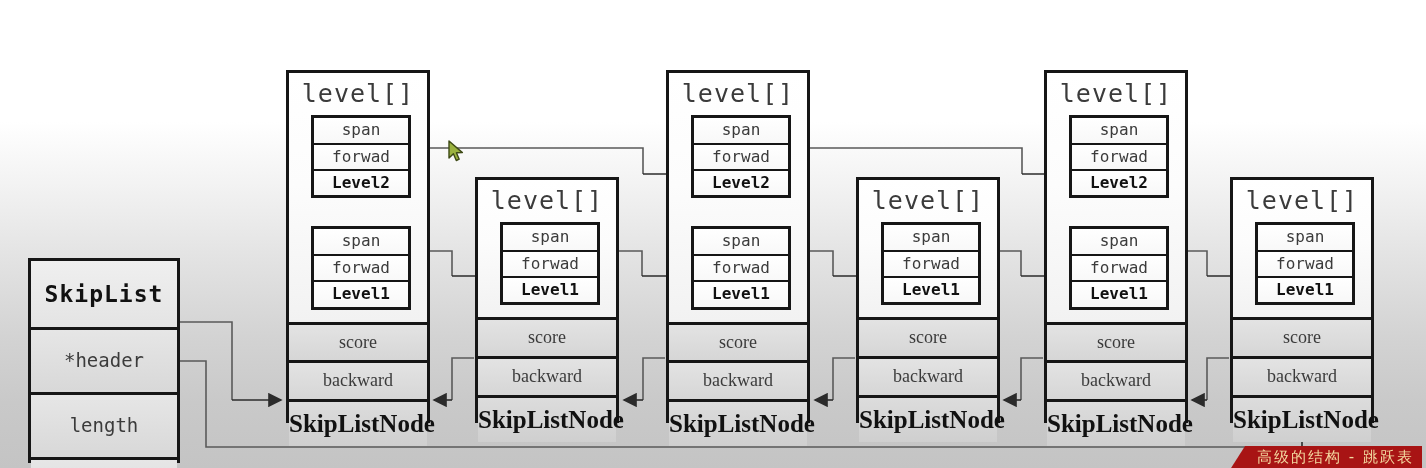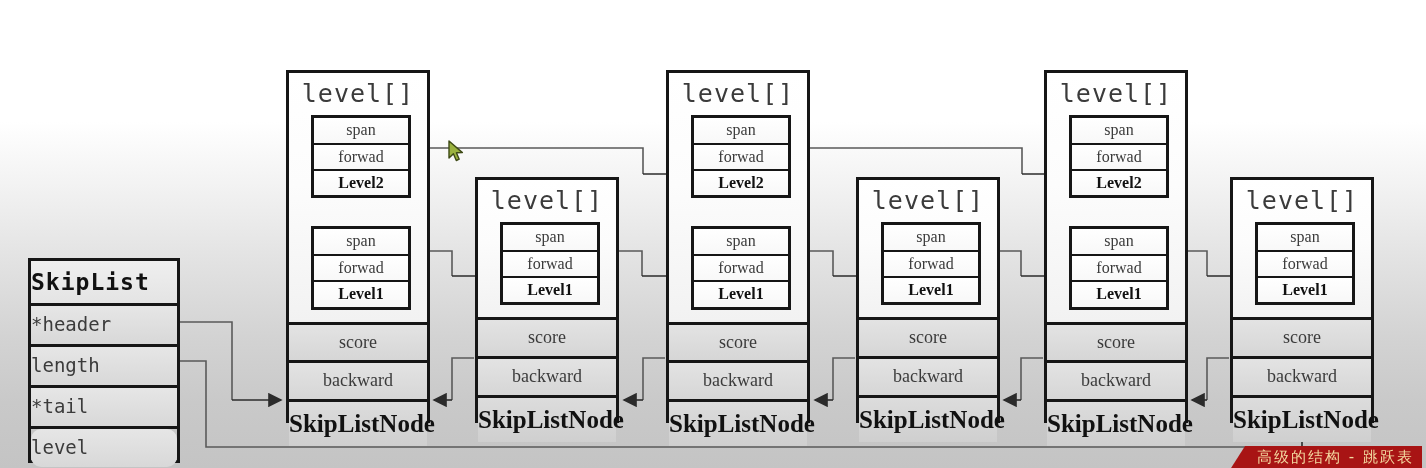--- a/index.html
+++ b/index.html
@@ -30,21 +30,20 @@
     color:#3b3b3b;
     letter-spacing:1px;
     padding:8px 0 4px 0;
     line-height:1.05;
   }
   .lvlgroup{
     border:3px solid #161616;
     margin:4px 16px 0 22px;
     box-sizing:border-box;
     background:#fff;
-    font-family:Liberation Serif, serif;
   }
   .lvlgroup .cell{
     border-bottom:2px solid #161616;
     text-align:center;
     font-size:16px;
     color:#3b3b3b;
     padding:3px 0 3px 0;
     line-height:1.15;
     background:linear-gradient(to bottom,#ffffff,#f8f8f8);
   }
@@ -66,24 +65,24 @@
   }
 
   
   .struct{
     position:absolute;
     border:3px solid #161616;
     box-sizing:border-box;
     z-index:3;
   }
   .struct .srow{
-    text-align:left;
+    text-align:center;
     font-size:19px;
     color:#3b3b3b;
-    padding:8px 0;
+    padding:20px 0;
     border-bottom:3px solid #161616;
     background:linear-gradient(to bottom,#e6e6e6,#d8d8d8);
     line-height:1.15;
   }
   .struct .srow.head{
     font-weight:bold;color:#111;font-size:23px;letter-spacing:1px;
     background:linear-gradient(to bottom,#efefef,#e4e4e4);
   }
   .struct .srow.lastrow{border-bottom:none;border-radius:10px;}
 

